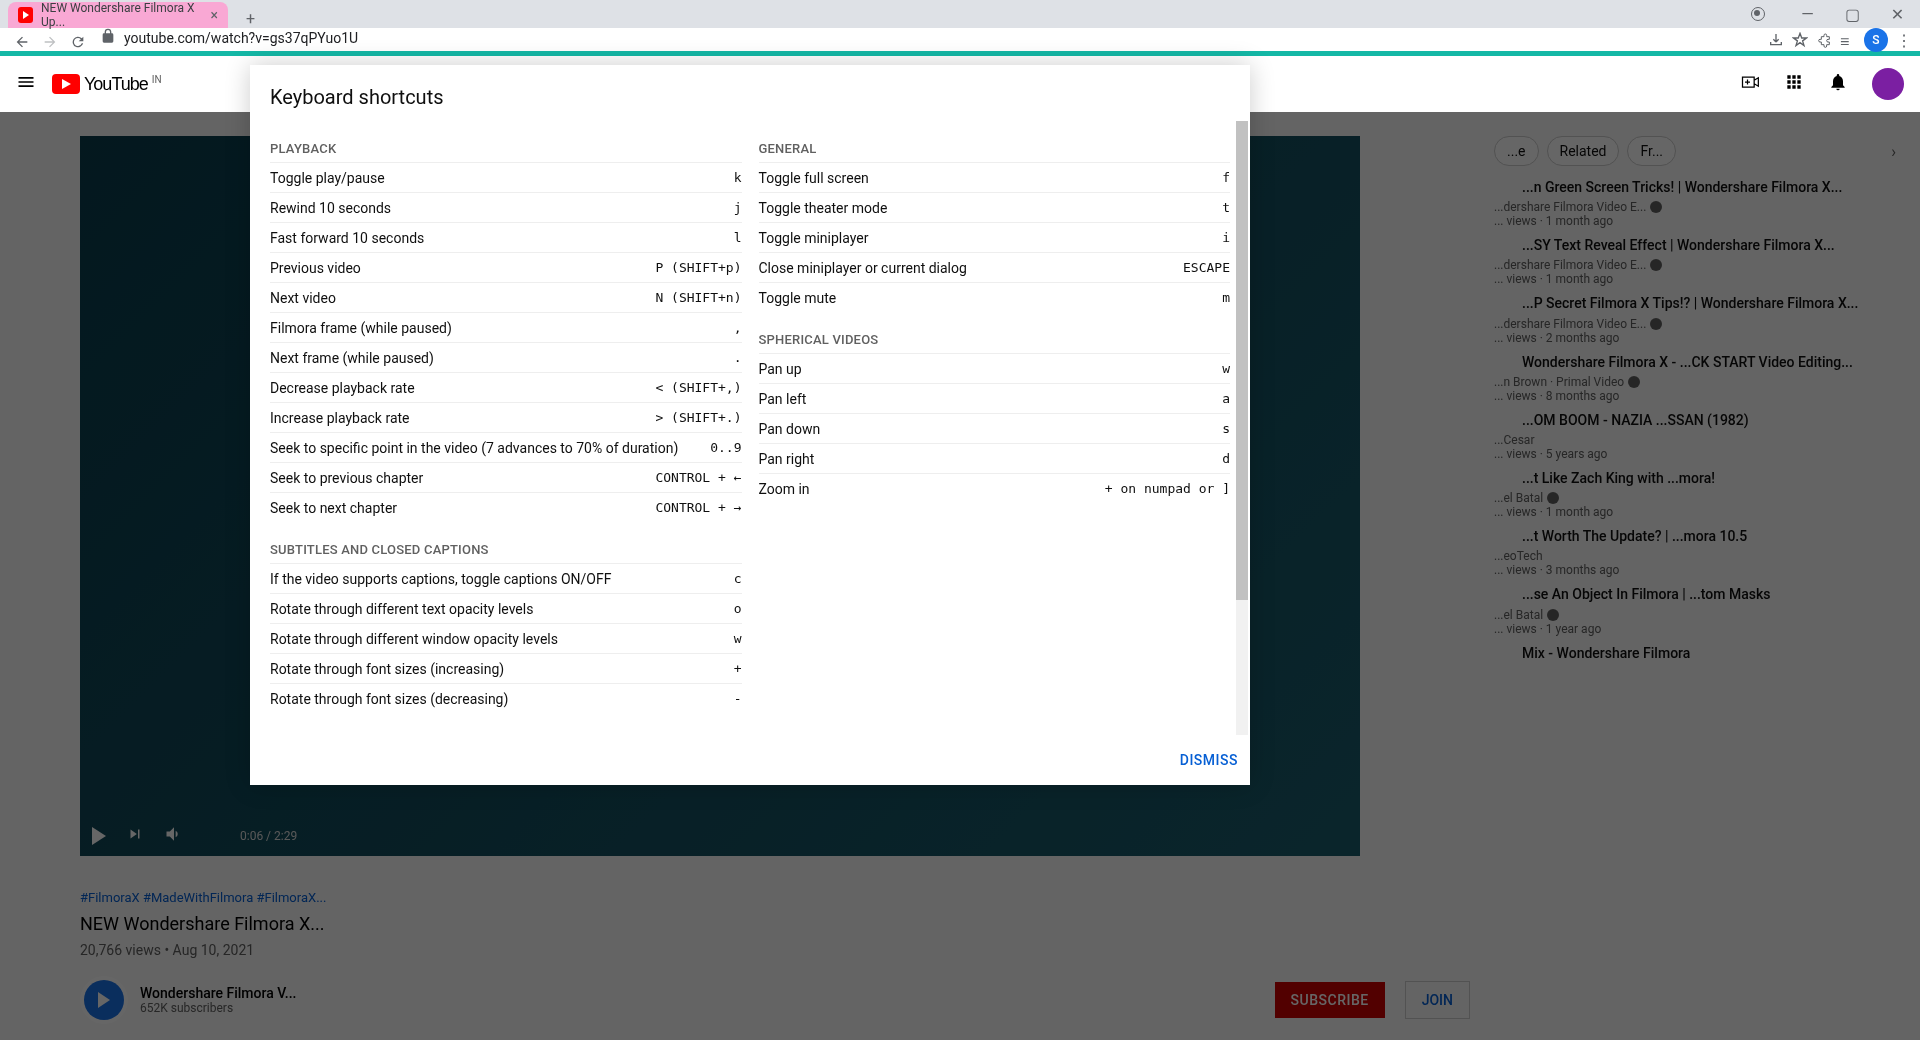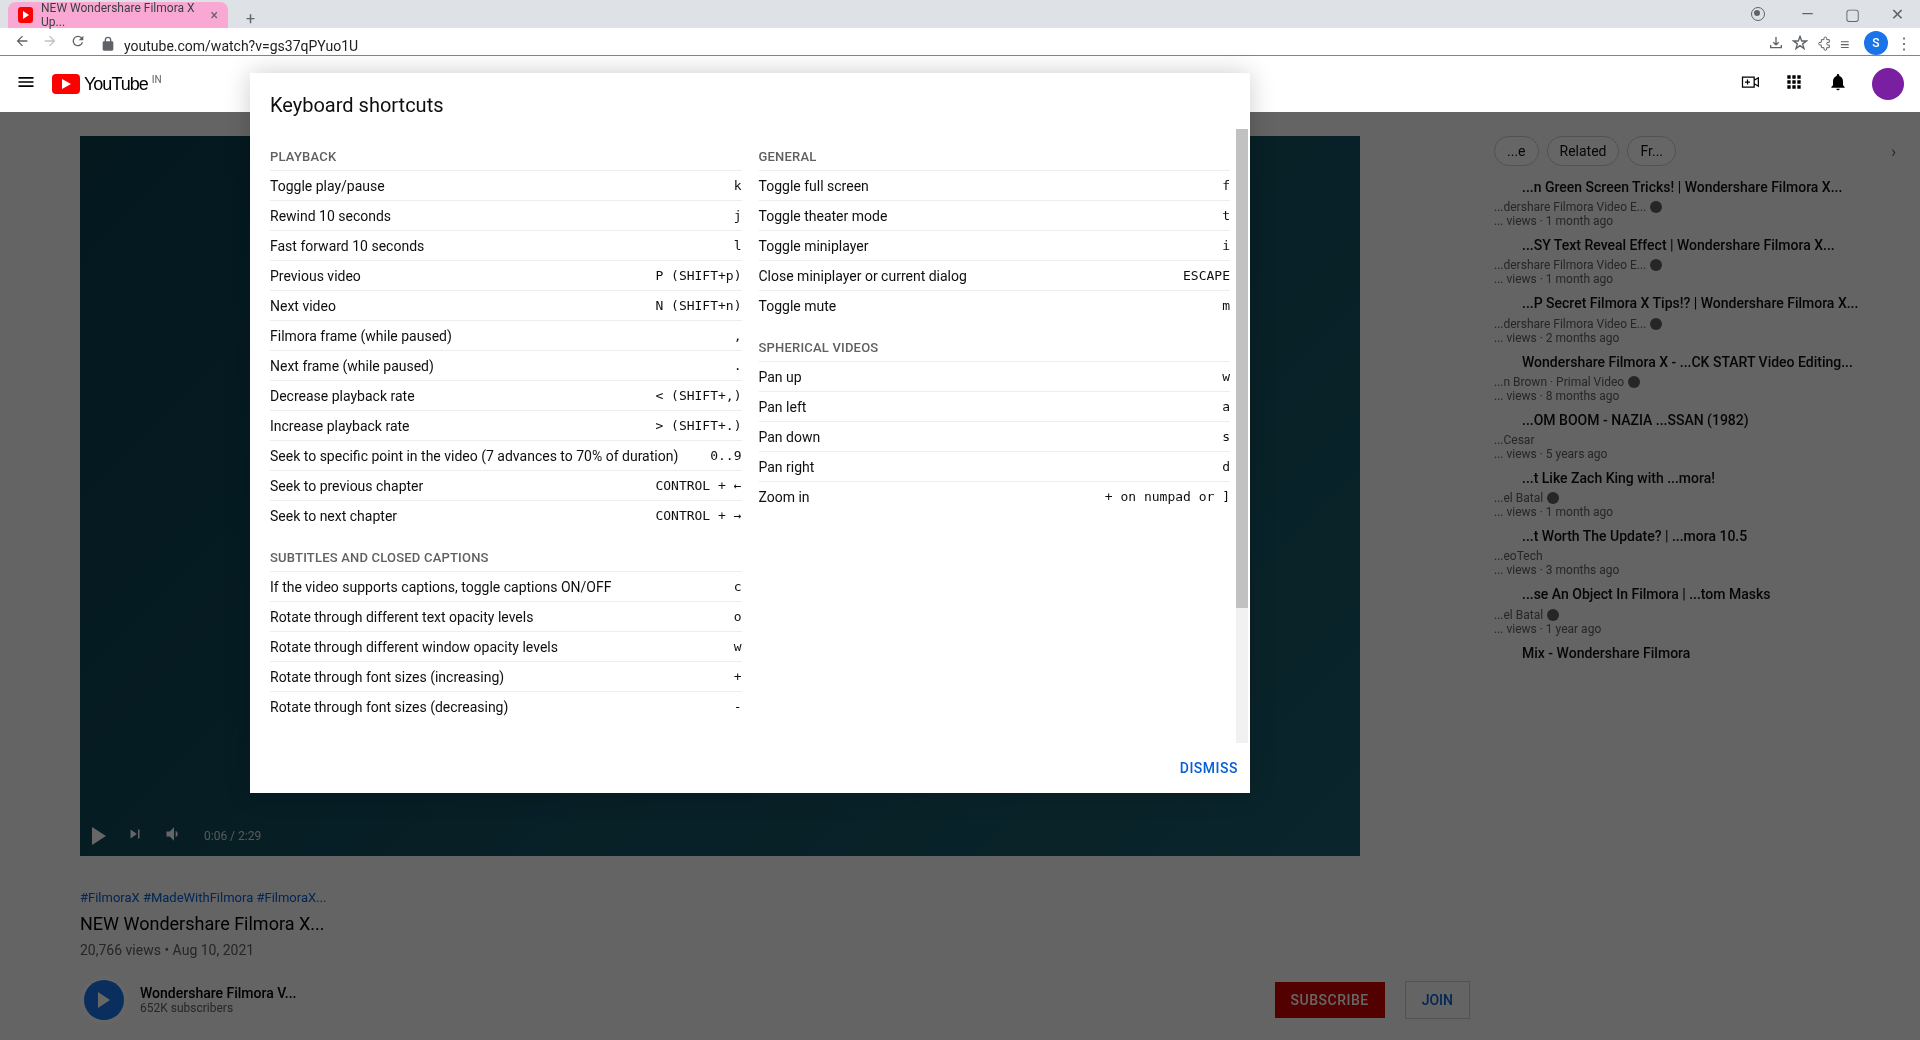--- a/index.html
+++ b/index.html
@@ -10,21 +10,21 @@
     .chrome-tab { background: #f9a8d4; height: 26px; border-radius: 8px 8px 0 0; display: flex; align-items: center; padding: 0 10px; font-size: 12px; color: #3c4043; width: 220px; }
     .favicon { width: 16px; height: 16px; background: #f00; border-radius: 3px; margin-right: 8px; position: relative; }
     .favicon::after { content: ''; position: absolute; left: 5px; top: 4px; border-left: 6px solid #fff; border-top: 4px solid transparent; border-bottom: 4px solid transparent; }
     .tab-close { margin-left: auto; color: #606368; font-size: 14px; }
     .new-tab { margin-left: 10px; color: #606368; font-size: 16px; padding: 0 8px; }
     .window-controls { position: absolute; right: 0; top: 0; display: flex; height: 28px; align-items: center; }
     .wc-btn { width: 45px; height: 28px; display: flex; align-items: center; justify-content: center; color: #606368; }
     .wc-circle { width: 14px; height: 14px; border: 1.5px solid #606368; border-radius: 50%; margin-right: 20px; position: relative; }
     .wc-circle::after { content: ''; position: absolute; left: 2px; top: 2px; width: 6px; height: 6px; background: #606368; border-radius: 50%; }
     
-    .chrome-toolbar { height: 28px; background: #fff; border-bottom: 1px solid #14b8a6; display: flex; align-items: flex-end; padding: 0 8px; }
+    .chrome-toolbar { height: 28px; background: #fff; border-bottom: 5px solid #14b8a6; display: flex; align-items: flex-start; padding: 0 8px; }
     .nav-btn { width: 28px; height: 28px; display: flex; align-items: center; justify-content: center; color: #5f6368; }
     .url-bar { flex: 1; display: flex; align-items: center; margin: 0 8px; font-size: 14px; color: #202124; }
     .lock-icon { margin-right: 8px; color: #5f6368; }
     .toolbar-right { display: flex; align-items: center; gap: 8px; }
     .ext-icon { width: 16px; height: 16px; color: #5f6368; }
     .avatar-small { width: 24px; height: 24px; border-radius: 50%; background: #1a73e8; color: #fff; display: flex; align-items: center; justify-content: center; font-size: 12px; font-weight: 500; }
     .kebab { color: #5f6368; }
     
     
     .yt-app { position: relative; height: calc(1040px - 56px); background: #f9f9f9; }
@@ -38,21 +38,21 @@
     .yt-avatar { width: 32px; height: 32px; border-radius: 50%; background: #7b1fa2; }
     
     .yt-content { display: flex; padding: 24px 24px 0 80px; gap: 24px; }
     .video-area { flex: 1; }
     .video-player { width: 100%; aspect-ratio: 16/9; background: linear-gradient(135deg, #0a3d4d, #1a5d6d); border-radius: 0; position: relative; max-width: 1280px; }
     .player-shape { position: absolute; left: 180px; top: 180px; width: 140px; height: 200px; background: #1e2d3a; border-radius: 8px; }
     .player-shape-sm { position: absolute; left: 200px; top: 360px; width: 50px; height: 30px; background: #4a6d7a; }
     .player-shape-sm2 { position: absolute; left: 200px; top: 505px; width: 100px; height: 60px; background: #3e5a68; }
     .player-controls { position: absolute; bottom: 0; left: 0; right: 0; height: 40px; display: flex; align-items: center; padding: 0 12px; gap: 20px; color: #fff; }
     .play-btn-icon { width:0;height:0;border-left: 14px solid #fff; border-top: 9px solid transparent; border-bottom: 9px solid transparent; }
-    .player-time { font-size: 12px; color: #ddd; }
+    .player-time { font-size: 12px; color: #ddd; margin-left: 36px; }
     
     .tags { margin-top: 34px; font-size: 13px; color: #065fd4; }
     .video-title { margin-top: 8px; font-size: 18px; font-weight: 400; }
     .video-meta { margin-top: 8px; font-size: 14px; color: #606060; }
     .channel-row { margin-top: 18px; display: flex; align-items: center; gap: 12px; }
     .channel-avatar { width: 48px; height: 48px; border-radius: 50%; background: #fff; display:flex; align-items:center;justify-content:center; }
     .channel-avatar-inner { width:40px;height:40px;border-radius:50%;background:#1a73e8;display:flex;align-items:center;justify-content:center; }
     .channel-avatar-inner::after{content:'';border-left:12px solid #fff;border-top:8px solid transparent;border-bottom:8px solid transparent;}
     .channel-name { font-size: 14px; font-weight: 500; }
     .subs { font-size: 12px; color: #606060; }
@@ -66,21 +66,21 @@
     .sugg-text { flex: 1; }
     .sugg-title { font-size: 14px; font-weight: 500; line-height: 1.3; color: #0f0f0f; margin-left: 28px; }
     .sugg-channel { font-size: 12px; color: #606060; margin-top: 4px; display:flex; align-items:center; gap:4px;}
     .sugg-meta { font-size: 12px; color: #606060; }
     .verified-badge{width:12px;height:12px;background:#606060;border-radius:50%;display:inline-block;}
     
     
     .overlay { position: absolute; inset: 56px 0 0 0; background: rgba(0,0,0,0.6); }
     
     
-    .dialog { position: absolute; left: 250px; top: 73px; width: 1000px; height: 720px; background: #fff; box-shadow: 0 0 24px rgba(0,0,0,0.2); display: flex; flex-direction: column; }
+    .dialog { position: absolute; left: 250px; top: 65px; width: 1000px; height: 720px; background: #fff; box-shadow: 0 0 24px rgba(0,0,0,0.2); display: flex; flex-direction: column; }
     .dialog-title { font-size: 20px; padding: 20px 20px 12px 20px; color: #0f0f0f; }
     .dialog-body { flex: 1; overflow-y: auto; padding: 0 20px 20px 20px; display: flex; gap: 17px; position:relative; }
     .dialog-scrollbar-track { position:absolute; right:2px; top:0; width:12px; height:100%; background:#f1f1f1; }
     .dialog-scrollbar-thumb { position:absolute; right:2px; top:0; width:12px; height:78%; background:#c1c1c1; }
     .col { flex: 1; }
     .section-title { font-size: 13px; font-weight: 500; color: #606060; margin-top: 20px; margin-bottom: 6px; letter-spacing: 0.2px; }
     .shortcut-row { display: flex; align-items: center; height: 30px; border-top: 1px solid #eee; font-size: 14px; color: #0f0f0f; }
     .shortcut-label { flex: 1; }
     .shortcut-key { font-family: "Consolas", monospace; font-size: 13px; color: #0f0f0f; white-space:nowrap; }
     .dialog-footer { height: 50px; display: flex; align-items: center; justify-content: flex-end; padding: 0 12px; }

